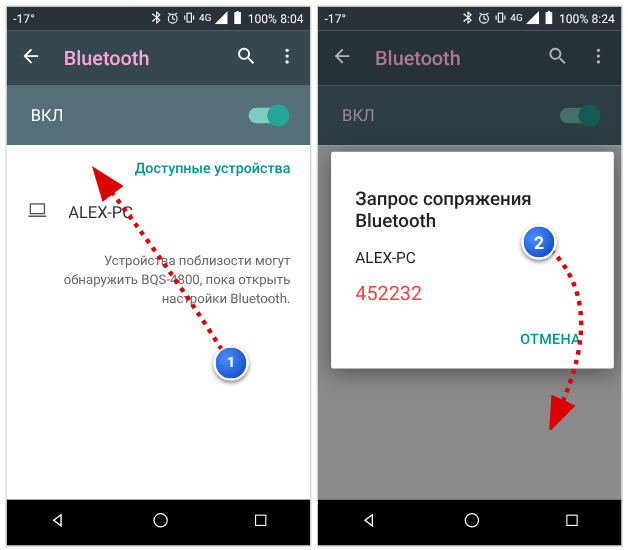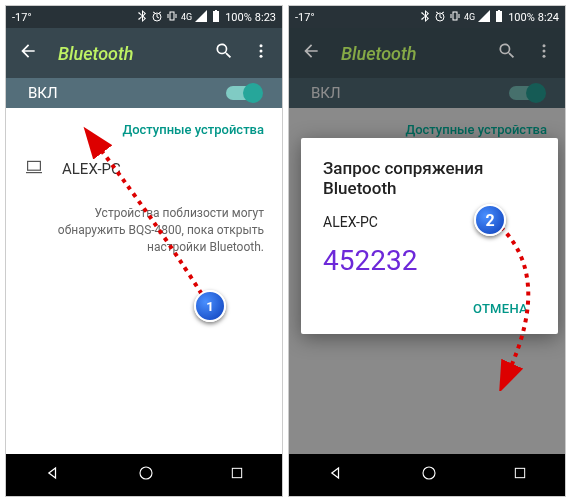--- a/index.html
+++ b/index.html
@@ -32,34 +32,33 @@
     padding: 0 6px;
     font-size: 11px;
     justify-content: space-between;
     gap: 28px;
   }
   .status-left { font-size: 11px; }
   .status-right { display: flex; align-items: center; gap: 3px; font-size: 11px; }
   .status-right svg, .status-right span.ic { width: 12px; height: 12px; }
   .app-bar {
     background: #37474F;
-    color: #bef264;
+    color: #f9a8d4;
     height: 50px;
     display: flex;
     align-items: center;
     padding: 0 12px;
     gap: 20px;
-    font-style: italic;
   }
   .app-title { font-size: 18px; font-weight: 500; flex: 1; }
   .app-icons { display: flex; gap: 18px; align-items: center; }
   .sub-bar {
     background: #546E7A;
     color: #fff;
-    height: 30px;
+    height: 54px;
     display: flex;
     align-items: center;
     padding: 0 22px;
     justify-content: space-between;
   }
   .switch {
     width: 34px; height: 14px; background: #80cbc4; border-radius: 7px; position: relative;
   }
   .switch::after {
     content: ''; position: absolute; right: -3px; top: -3px; width: 20px; height: 20px;
@@ -83,28 +82,28 @@
     height: 42px;
     display: flex;
     justify-content: space-around;
     align-items: center;
   }
   .dialog {
     position: absolute;
     left: 12px; right: 7px; top: 132px;
     background: #fff;
     border-radius: 2px;
-    padding: 20px 22px 8px 22px;
+    padding: 33px 22px 8px 22px;
     box-shadow: 0 4px 20px rgba(0,0,0,0.4);
     z-index: 10;
   }
   .dialog-title { font-size: 17px; font-weight: 500; color: #222; margin-bottom: 16px; }
   .dialog-label { font-size: 12px; color: #666; }
   .dialog-device { font-size: 14px; color: #222; margin: 2px 0 14px 0; }
-  .dialog-code { font-size: 28px; color: #6d28d9; margin: 2px 0 14px 0; }
+  .dialog-code { font-size: 18px; color: #ef4444; margin: 2px 0 14px 0; }
   .dialog-hint { font-size: 11px; color: #666; line-height: 1.4; margin-bottom: 14px; }
   .dialog-actions { display: flex; justify-content: flex-end; gap: 24px; }
   .dialog-btn { color: #009688; font-weight: 500; font-size: 13px; padding: 10px 8px; letter-spacing: 0.3px; }
   .marker {
     position: absolute; width: 28px; height: 28px; border-radius: 50%;
     background: radial-gradient(circle at 35% 35%, #4a90ff, #0b3db8);
     border: 2px solid #fff; color: #fff; font-weight: bold;
     display: flex; align-items: center; justify-content: center;
     box-shadow: 0 2px 4px rgba(0,0,0,0.5);
     z-index: 20;
@@ -142,21 +141,21 @@
             <path d="M0 12L12 0v12z"></path>
           </svg>
       </span>
       <span>
         <svg width="8" height="12" viewBox="0 0 8 12" fill="#fff">
             <rect x="1" y="1" width="6" height="11"></rect>
             <rect x="3" y="0" width="2" height="1"></rect>
           </svg>
       </span>
       <span>100%</span>
-      <span>8:23</span>
+      <span>8:04</span>
     </div>
   </div>
 
   <div class="app-bar">
     <span>
       <svg width="20" height="20" viewBox="0 0 24 24" fill="#fff">
           <path d="M20 11H7.8l5.6-5.6L12 4l-8 8 8 8 1.4-1.4L7.8 13H20z"></path>
         </svg>
     </span>
     <span class="app-title">Bluetooth</span>

